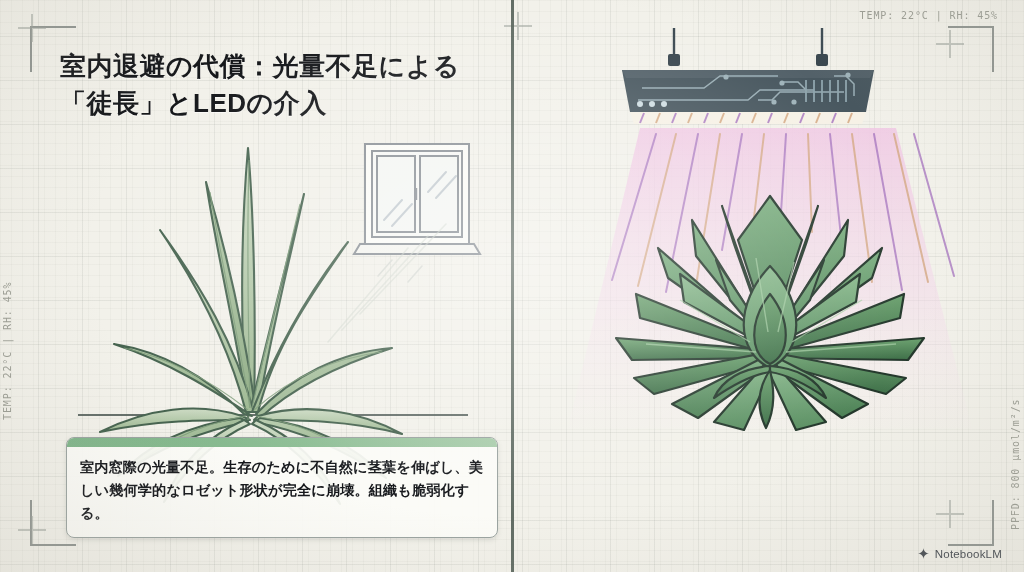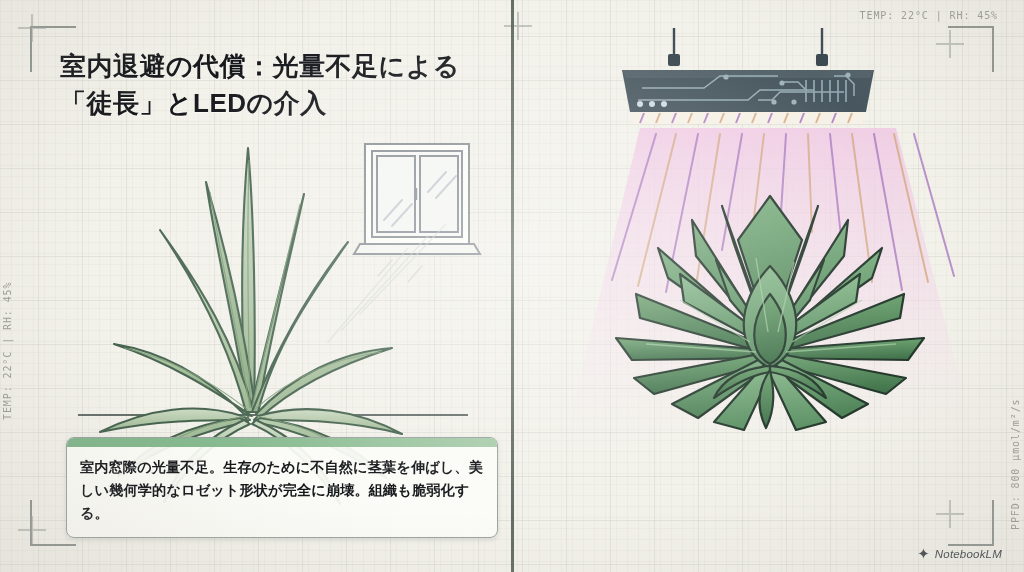--- a/index.html
+++ b/index.html
@@ -91,21 +91,21 @@
   .caption .txt{
     padding:9px 13px 12px 13px;
     font-size:14.2px;line-height:1.62;color:#14161a;font-weight:600;
     letter-spacing:.1px;
   }
   .caption.l{left:66px;top:437px;width:430px;}
   .caption.l .bar{background:linear-gradient(90deg,#7fb489 0%,#8cbd93 55%,#a9ccab 100%);}
   
   .watermark{
     position:absolute;right:22px;bottom:12px;display:flex;align-items:center;gap:5px;
-    font-size:11.5px;color:#52565a;letter-spacing:.2px;font-style:italic;
+    font-size:11.5px;color:#52565a;letter-spacing:.2px;
   }
   svg{display:block;overflow:visible;}
 </style>
 </head>
 <body>
 
 <div id="stage">
 
   <div class="grid"></div>
   <div class="grid-fine"></div>

